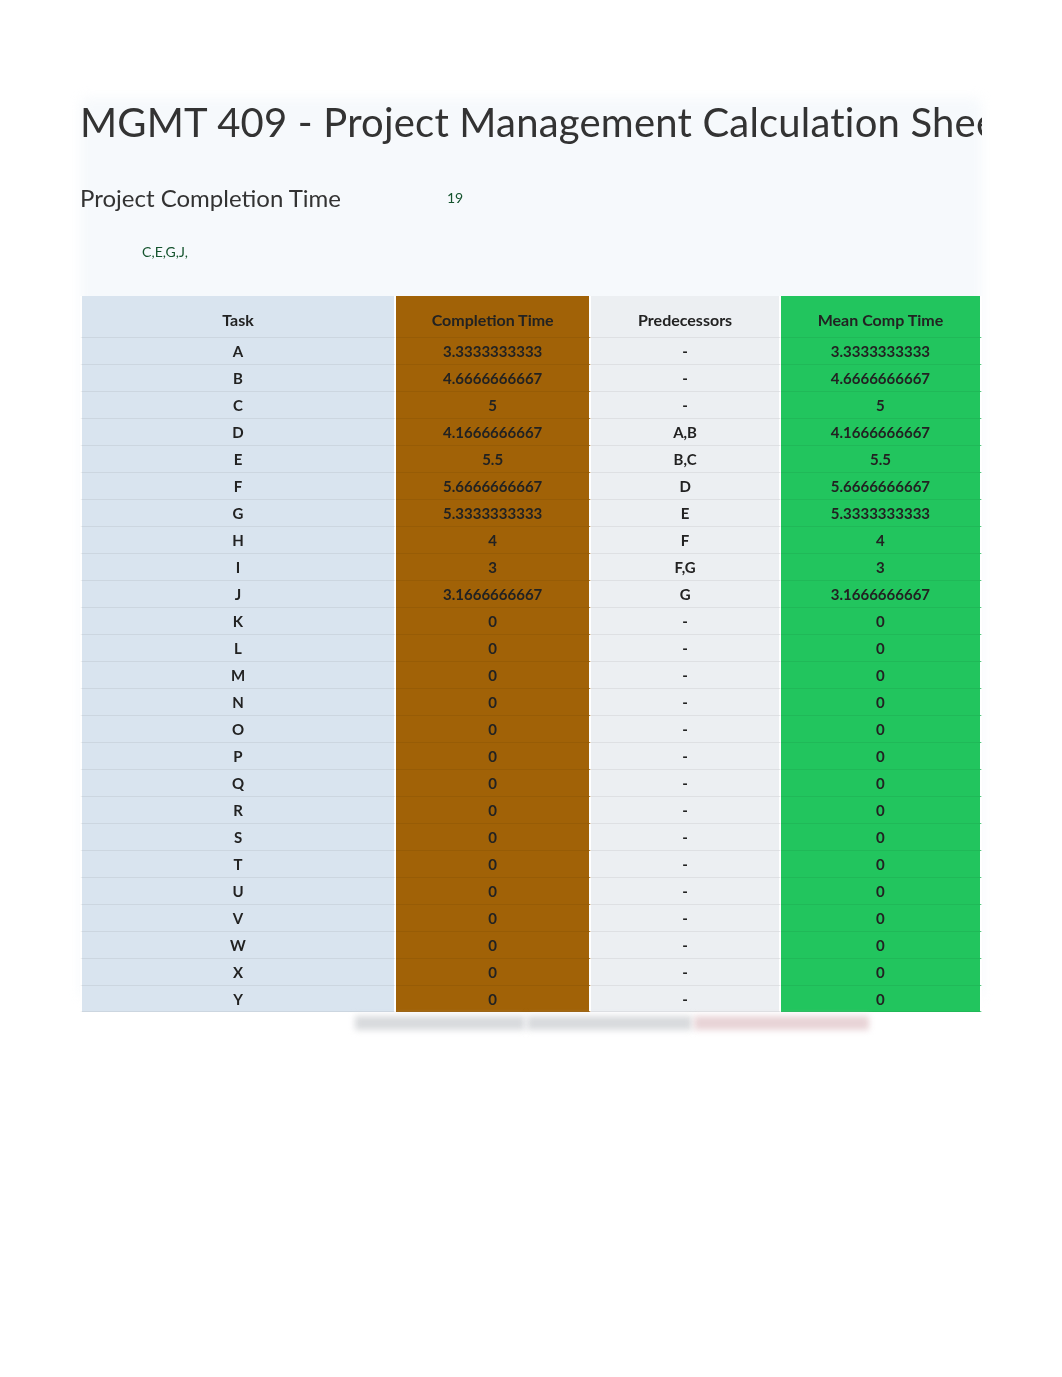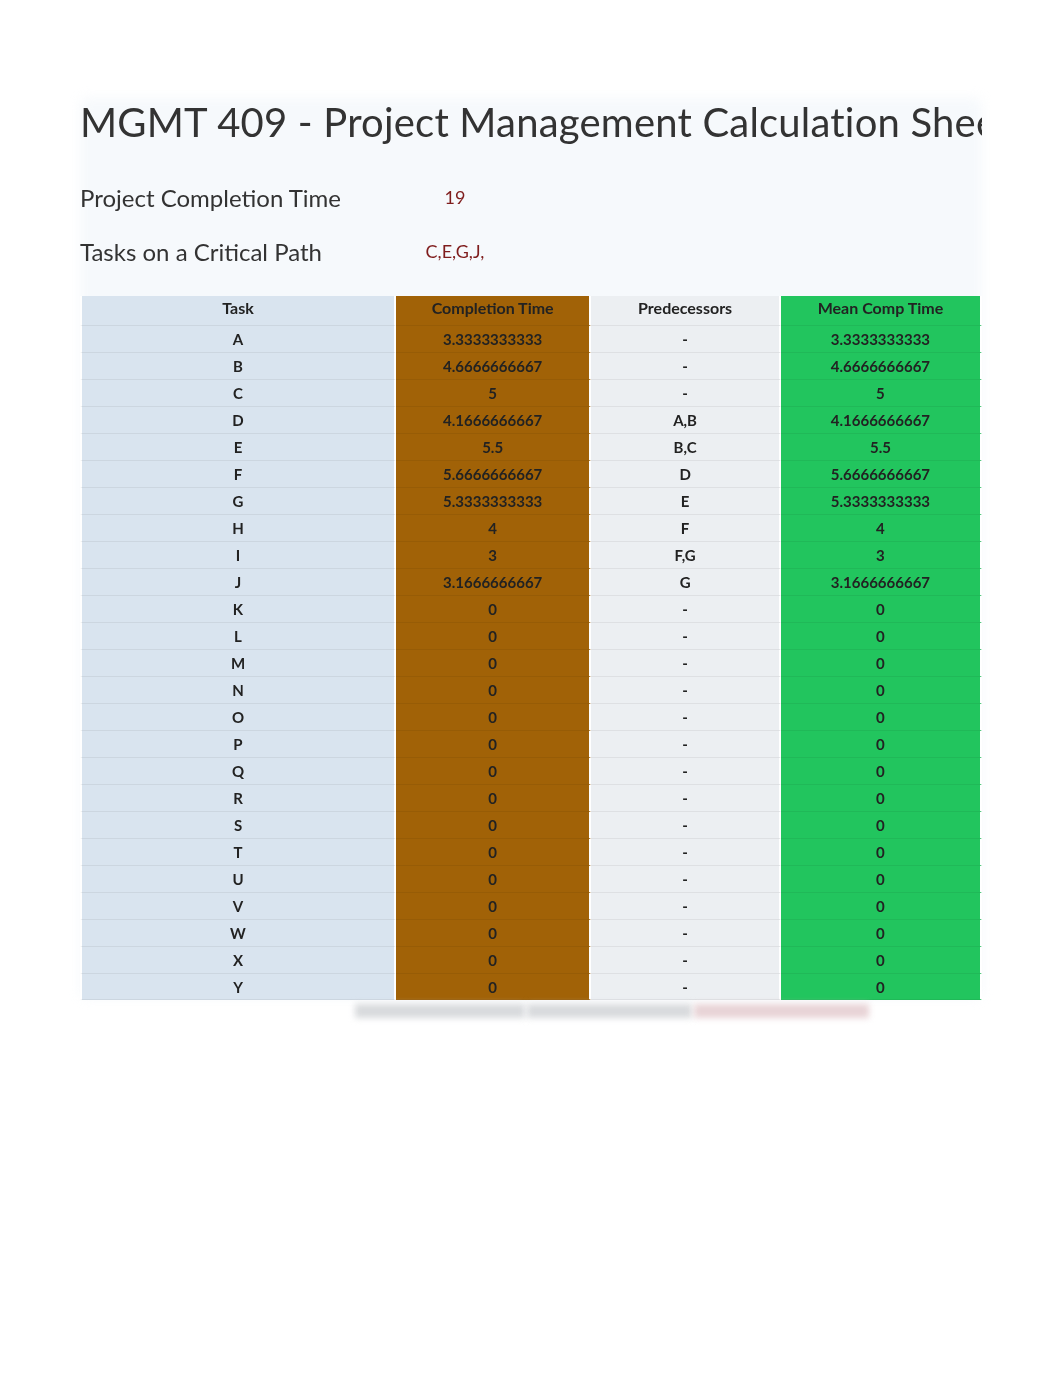--- a/index.html
+++ b/index.html
@@ -45,40 +45,40 @@
   }
   .summary-label {
     width: 290px;
     font-size: 24px;
     font-weight: 400;
     color: #333;
   }
   .summary-val {
     width: 170px;
     text-align: center;
-    font-size: 18px;
-    color: #7f1d1d;
+    font-size: 14px;
+    color: #14532d;
   }
   .summary-row + .summary-row { margin-top: 8px; }
   .table-wrap { margin-top: 22px; }
   table.grid {
     border-collapse: separate;
     border-spacing: 0;
     width: 100%;
     table-layout: fixed;
   }
   table.grid col.col1 { width: 275px; }
   table.grid col.col2 { width: 170px; }
   table.grid col.col3 { width: 165px; }
   table.grid col.col4 { width: 175px; }
   th {
     font-size: 16px;
     font-weight: 700;
     color: #222;
-    padding: 2px 4px 8px 4px;
+    padding: 14px 4px 8px 4px;
     text-align: center;
     background: transparent;
   }
   td {
     font-size: 15px;
     font-weight: 700;
     color: #222;
     text-align: center;
     padding: 0 4px;
     height: 27px;
@@ -118,21 +118,20 @@
 <div class="page">
   <div class="blur-bg"></div>
   <div class="content">
     <h1 class="title">MGMT 409 - Project Management Calculation Shee</h1>
 
     <div class="summary-row">
       <div class="summary-label">Project Completion Time</div>
       <div class="summary-val">19</div>
     </div>
     <div class="summary-row">
-      <div class="summary-label">Tasks on a Critical Path</div>
       <div class="summary-val">C,E,G,J,</div>
     </div>
 
     <div class="table-wrap">
       <table class="grid">
         <colgroup>
           <col class="col1">
             <col class="col2">
             <col class="col3">
             <col class="col4">

